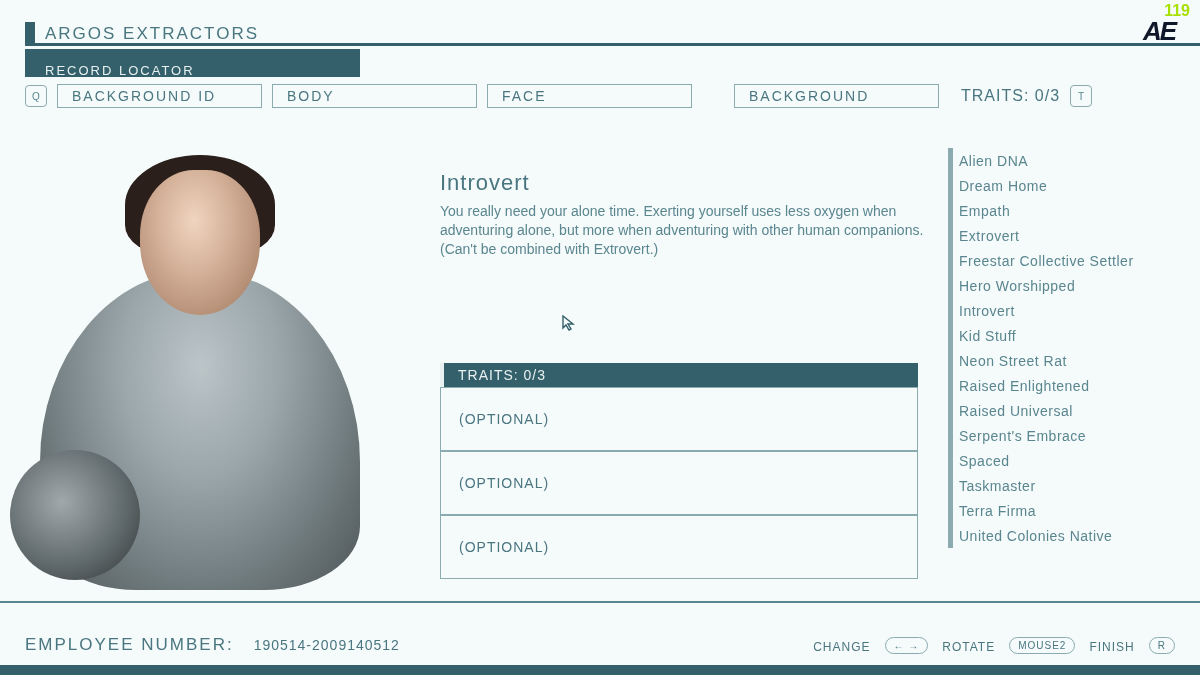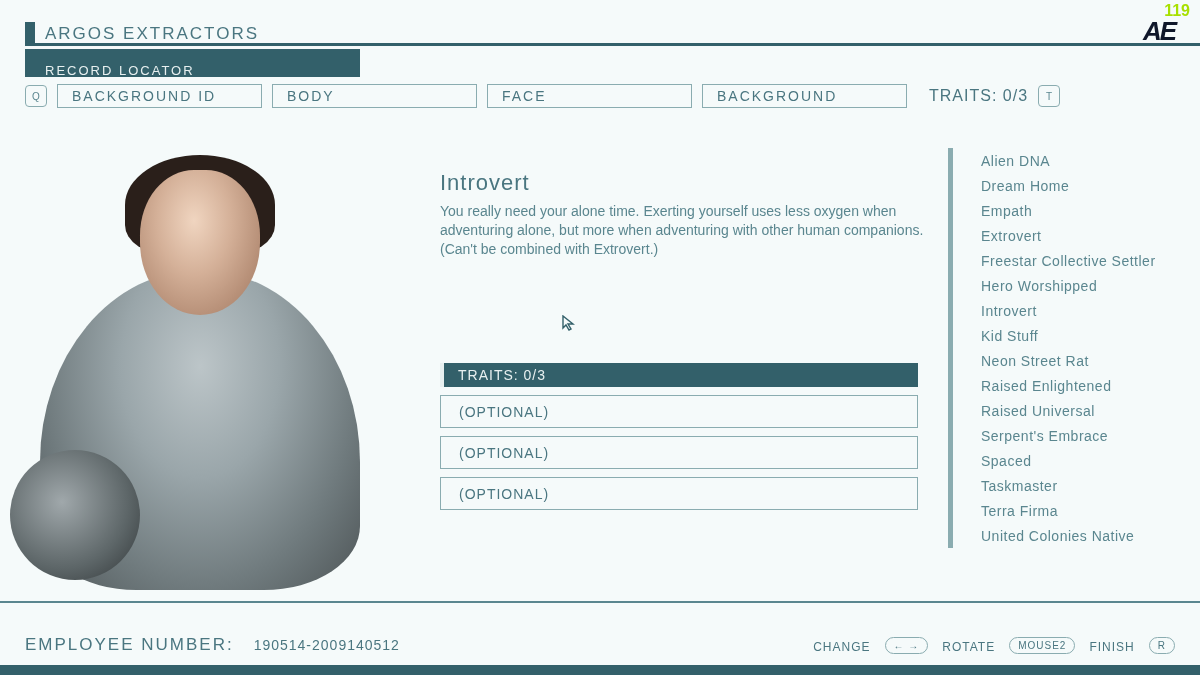--- a/index.html
+++ b/index.html
@@ -76,21 +76,21 @@
   flex: 1;
   display: flex; align-items: center;
   padding: 0 14px;
   font-size: 14px;
   letter-spacing: 2px;
   color: #4a7680;
 }
 .tab-biometric { flex: 0 0 205px; }
 .tab-body { flex: 0 0 205px; }
 .tab-face { flex: 0 0 205px; }
-.tab-background { flex: 0 0 205px; }
+.tab-background { flex: 0 0 205px; margin-left: 32px; }
 .traits-label {
   font-size: 16px; letter-spacing: 1px; margin-left: 12px;
 }
 .character {
   position: absolute;
   top: 150px; left: 10px;
   width: 380px; height: 440px;
 }
 .char-body {
   position: absolute;
@@ -143,34 +143,33 @@
 .slots-header {
   background: #33606a;
   color: #e8f0f0;
   padding: 4px 14px;
   font-size: 14px;
   letter-spacing: 1px;
   border-left: 4px solid #e8f0f0;
 }
 .slot {
   border: 1px solid #8aacb0;
-  height: 33px;
-  margin-top: 8px;
+  height: 64px;
   display: flex; align-items: center;
   padding: 0 18px;
   font-size: 14px;
   letter-spacing: 1px;
   color: #4a7680;
 }
 .traits-list {
   position: absolute;
   top: 148px; left: 948px;
   width: 220px;
   border-left: 5px solid #8aacb0;
-  padding-left: 28px;
+  padding-left: 6px;
 }
 .trait-item {
   font-size: 14px;
   color: #5a868f;
   padding: 4.5px 0;
   letter-spacing: 0.5px;
   cursor: pointer;
 }
 .cursor-arrow {
   position: absolute;

